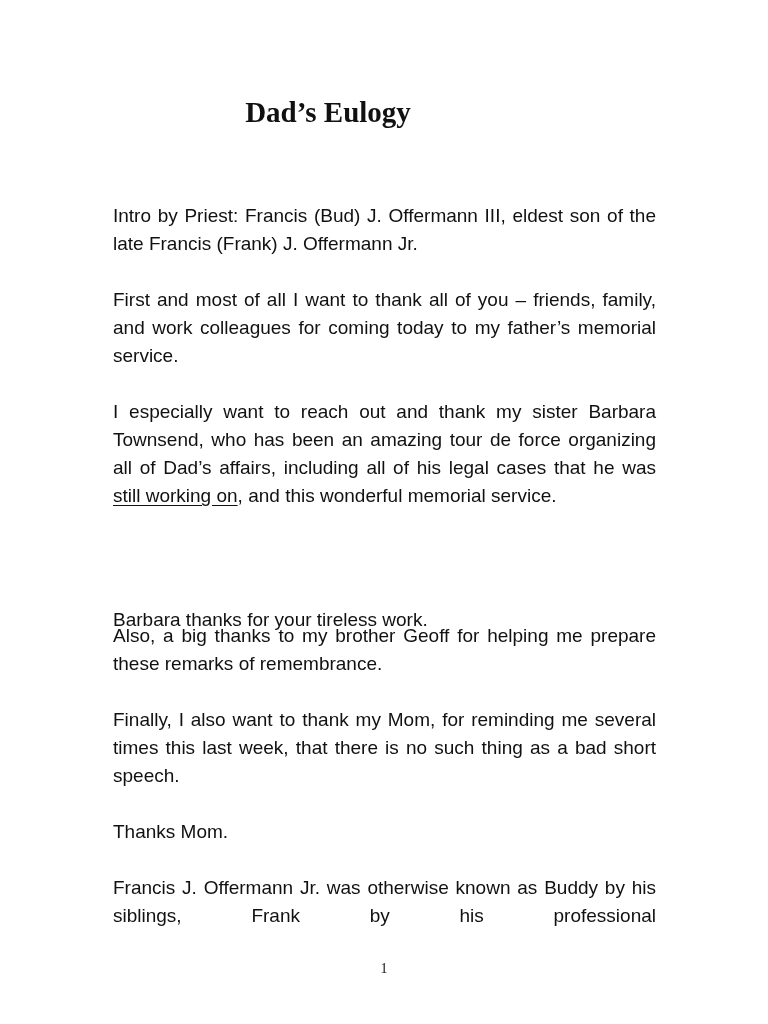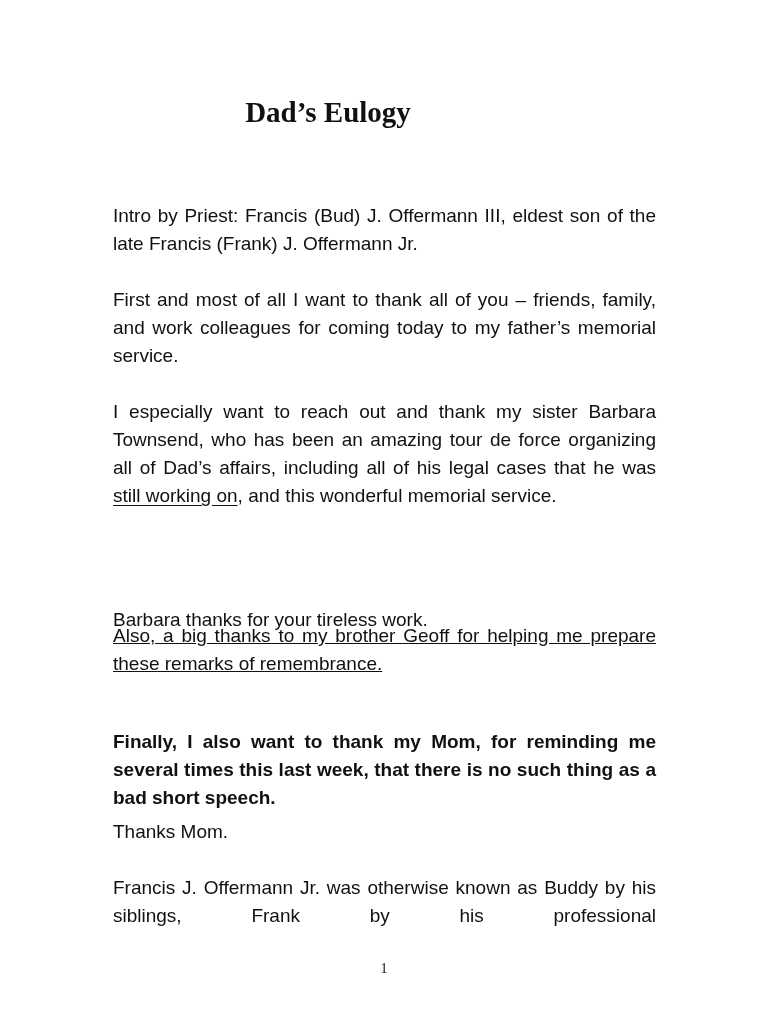--- a/index.html
+++ b/index.html
@@ -69,23 +69,23 @@
   <h1 class="title">Dad’s Eulogy</h1>
 
   <p class="para" style="top:202px;">Intro by Priest: Francis (Bud) J. Offermann III, eldest son of the late Francis (Frank) J. Offermann Jr.</p>
 
   <p class="para" style="top:398px;"><span>I especially want to reach out and thank my sister Barbara Townsend, who has been an amazing tour de force organizing all of Dad’s affairs, including all of his legal cases that he was </span><span class="u">still working on</span><span>, and this wonderful memorial service.</span></p>
 
   <p class="para" style="top:286px;">First and most of all I want to thank all of you – friends, family, and work colleagues for coming today to my father’s memorial service.</p>
 
   <p class="para" style="top:566px;margin-top:40px;">Barbara thanks for your tireless work.</p>
 
-  <p class="para" style="top:622px;text-decoration:underline;">Also, a big thanks to my brother Geoff for helping me prepare these remarks of remembrance.</p>
+  <p class="para" style="top:622px;">Also, a big thanks to my brother Geoff for helping me prepare these remarks of remembrance.</p>
 
-  <p class="para" style="top:728px;font-weight:bold;">Finally, I also want to thank my Mom, for reminding me several times this last week, that there is no such thing as a bad short speech.</p>
+  <p class="para" style="top:706px;">Finally, I also want to thank my Mom, for reminding me several times this last week, that there is no such thing as a bad short speech.</p>
 
   <p class="para" style="top:818px;">Thanks Mom.</p>
 
   <p class="para last-line-full" style="top:874px;">Francis J. Offermann Jr. was otherwise known as Buddy by his siblings, Frank by his professional</p>
 
   <div class="page-number">1</div>
 
 </div>
 
 </body></html>

